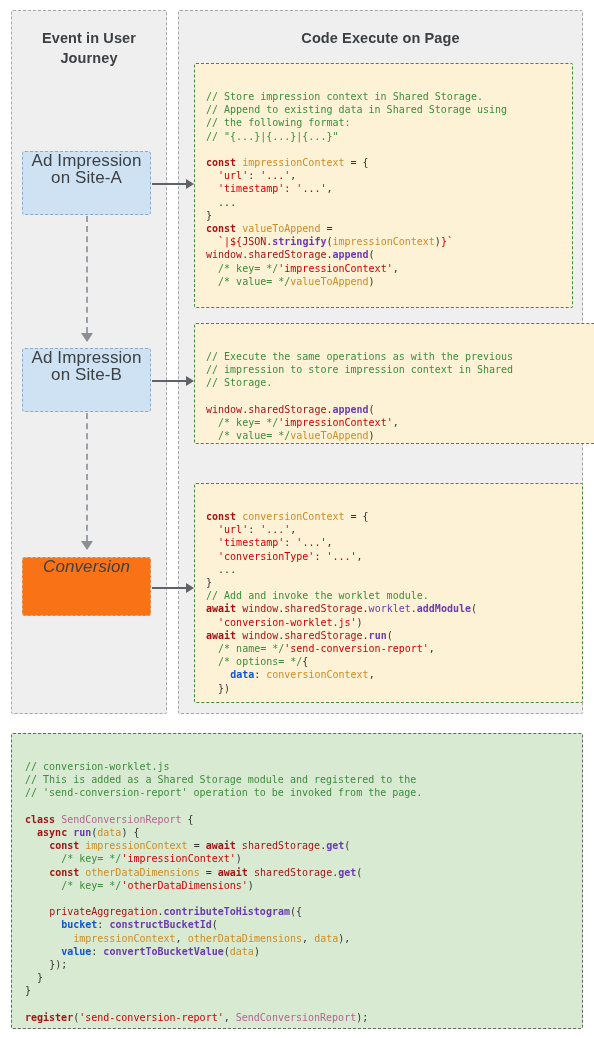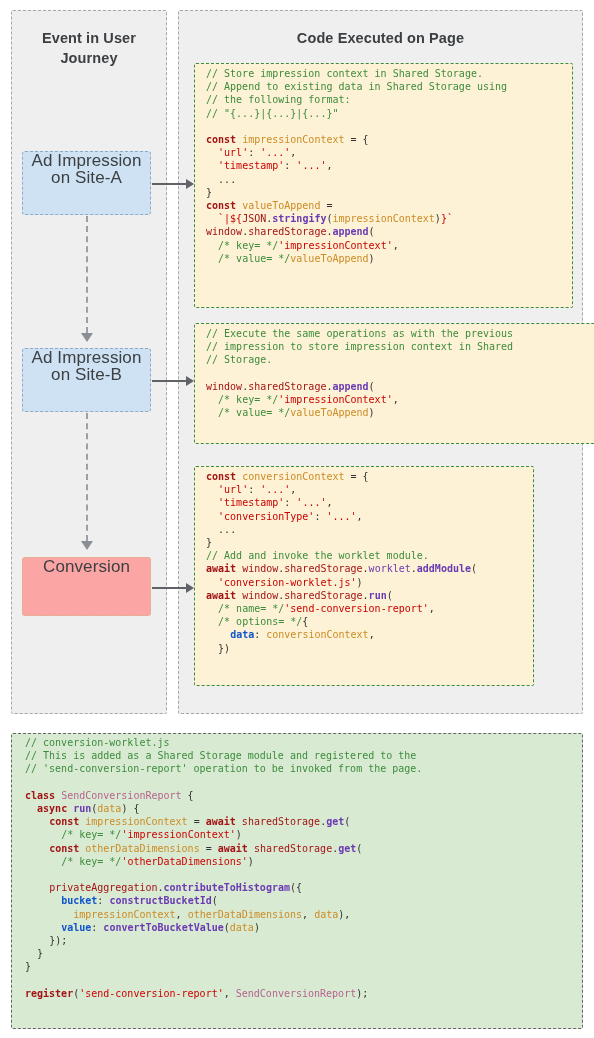--- a/index.html
+++ b/index.html
@@ -47,21 +47,21 @@
     display: flex;
     align-items: flex-start;
     justify-content: center;
     text-align: center;
     color: #3c4043;
     font-size: 17px;
     line-height: 17px;
     letter-spacing: .1px;
   }
   .flow-box.blue  { background: #cfe2f3; border-color: #8faac4; }
-  .flow-box.peach { background: #fca5a5; border-color: #d9b58a; }
+  .flow-box.peach { background: #f97316; border-color: #d9b58a; font-style: italic; }
 
   #box-a    { left: 22px; top: 151px; width: 129px; height: 64px; }
   #box-b    { left: 22px; top: 348px; width: 129px; height: 64px; }
   #box-conv { left: 22px; top: 557px; width: 129px; height: 59px; }
 
   
   .v-connector {
     position: absolute;
     left: 86px;
     width: 0;
@@ -94,40 +94,40 @@
     border-left: 8px solid #5f6368;
   }
   #ha-1 { left: 152px; top: 179px; width: 42px; }
   #ha-2 { left: 152px; top: 376px; width: 42px; }
   #ha-3 { left: 152px; top: 583px; width: 42px; }
   #ha-1 .shaft, #ha-2 .shaft, #ha-3 .shaft { right: 7px; width: auto; left: 0; }
 
   
   .code-block {
     position: absolute;
-    padding: 3px 11px;
+    padding: 26px 11px;
     border-radius: 2px;
     font-family: "DejaVu Sans Mono", monospace;
     font-size: 10px;
     line-height: 13.2px;
     white-space: pre;
     overflow: hidden;
   }
   .code-yellow {
     background: #fdf2d6;
     border: 1px dashed #3d8b40;
   }
   .code-green {
     background: #d9ead3;
     border: 1px dashed #666666;
   }
   #code-1 { left: 194px; top: 63px;  width: 379px; height: 245px; }
   #code-2 { left: 194px; top: 323px; width: 452px; height: 121px; }
-  #code-3 { left: 194px; top: 466px; width: 340px; height: 220px; }
-  #code-4 { left: 11px;  top: 733px; width: 572px; height: 296px; padding: 2px 13px; }
+  #code-3 { left: 194px; top: 483px; width: 389px; height: 220px; }
+  #code-4 { left: 11px;  top: 733px; width: 572px; height: 296px; padding: 26px 13px; }
 
   
   .c-com  { color: #3c8c3c; }                       
   .c-kw   { color: #a31515; font-weight: bold; }     
   .c-var  { color: #cc8b24; }                        
   .c-str  { color: #cc0000; font-weight: normal; }     
   .c-str2 { color: #cc0000; }                        
   .c-key  { color: #1155cc; font-weight: bold; }     
   .c-obj  { color: #a31515; }                        
   .c-fn   { color: #6a3ab2; }                        
@@ -138,21 +138,21 @@
 </head>
 <body>
 
 <div id="root">
 
   <div class="panel" id="left-panel">
     <div class="panel-title" id="left-title">Event in User Journey</div>
   </div>
 
   <div class="panel" id="right-panel">
-    <div class="panel-title" id="right-title">Code Executed on Page</div>
+    <div class="panel-title" id="right-title">Code Execute on Page</div>
   </div>
 
   <div class="flow-box blue" id="box-a">
     <div>
       <div>Ad Impression</div>
       <div>on Site-A</div>
     </div>
   </div>
 
   <div class="flow-box blue" id="box-b">

